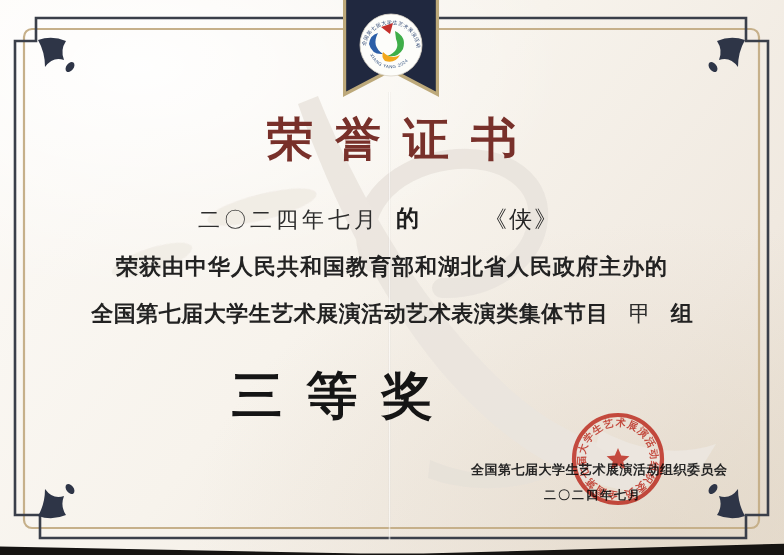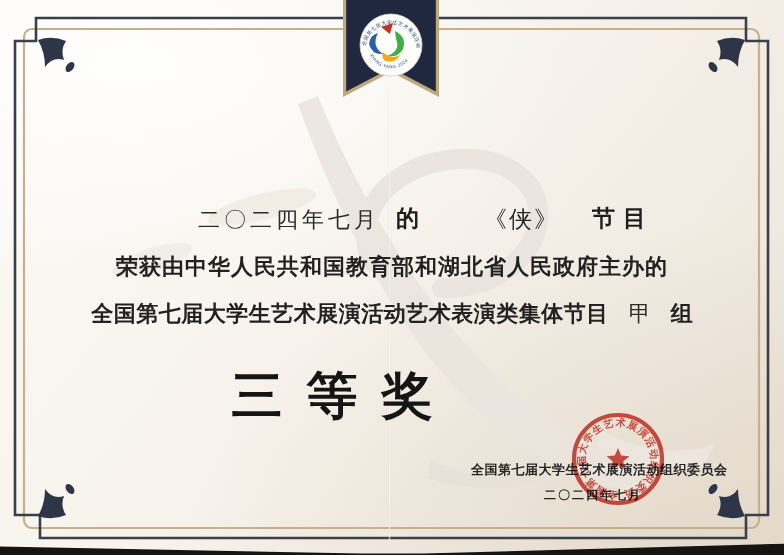--- a/index.html
+++ b/index.html
@@ -93,26 +93,28 @@
       <path id="arcB" d="M26,52 A23,23 0 0 0 70,52" fill="none"></path>
     </defs>
     <text font-size="5" fill="#27406e" letter-spacing="0.4">
       <textPath href="#arcT" startOffset="4">全国第七届大学生艺术展演活动</textPath>
     </text>
     <text font-size="4.4" fill="#2a4a7a" letter-spacing="0.5">
       <textPath href="#arcB" startOffset="3">XIANG YANG 2024</textPath>
     </text>
   </svg>
 
+  <div class="abs title">
+    <span>荣誉证书</span>
+  </div>
 
   <div class="abs line1">
     <span class="abs recipient">二〇二四年七月</span>
     <span class="abs particle">的</span>
     <span class="abs work">《侠》</span>
-    <span class="abs program">节目</span>
   </div>
 
   <div class="abs line2">荣获由中华人民共和国教育部和湖北省人民政府主办的</div>
 
   <div class="abs line3">
     <span class="main">全国第七届大学生艺术展演活动艺术表演类集体节目</span>
     <span class="gval">甲</span>
     <span class="gsuf">组</span>
   </div>
 

